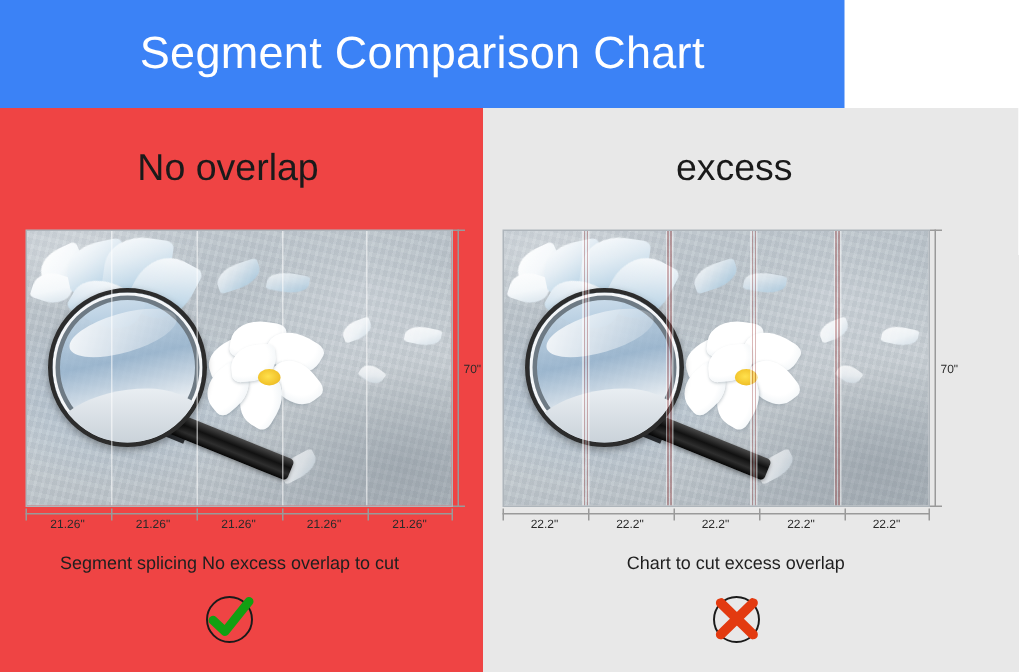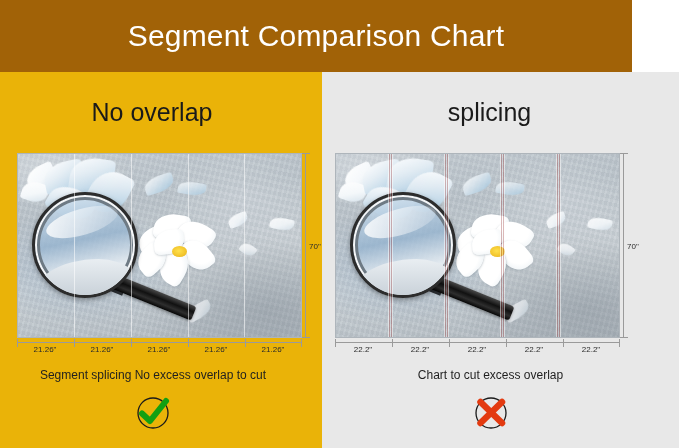--- a/index.html
+++ b/index.html
@@ -12,23 +12,23 @@
     height: 448px;
     font-family: "Liberation Sans", sans-serif;
     overflow: hidden;
     position: relative;
   }
 
   
   .title-banner {
     position: absolute;
     left: 0; top: 0;
-    width: 632px;
+    width: 563px;
     height: 72px;
-    background: #a16207;
+    background: #3b82f6;
     display: flex;
     align-items: center;
     justify-content: center;
   }
   .title-text {
     color: #ffffff;
     font-size: 30px;
     font-weight: 400;
     letter-spacing: 0.2px;
     font-family: "Liberation Sans", sans-serif;
@@ -42,21 +42,21 @@
     height: 376px;
     display: flex;
   }
   .panel {
     position: relative;
     height: 376px;
     box-sizing: border-box;
   }
   .panel-left {
     width: 322px;
-    background: #eab308;
+    background: #ef4444;
   }
   .panel-right {
     width: 357px;
     background: #e8e8e8;
   }
 
   .panel-heading {
     position: absolute;
     top: 26px;
     width: 100%;
@@ -373,21 +373,21 @@
     <div class="verdict">
       <svg width="34" height="34" viewBox="0 0 34 34">
         <circle cx="17" cy="17" r="15" fill="none" stroke="#1a1a1a" stroke-width="1.3"></circle>
         <path d="M6 17.5 L14 25 L30 5" fill="none" stroke="#12a012" stroke-width="6" stroke-linecap="round" stroke-linejoin="round"></path>
       </svg>
     </div>
   </div>
 
   <div class="panel panel-right">
 
-    <div class="panel-heading">splicing</div>
+    <div class="panel-heading">excess</div>
 
     <div class="mural-wrap">
       <div class="mural">
 
         <div class="petal petal-w" style="left:8px;top:12px;width:30px;height:22px;transform:rotate(-25deg);"></div>
         <div class="petal petal-w" style="left:4px;top:28px;width:26px;height:20px;transform:rotate(18deg);"></div>
         <div class="petal" style="left:26px;top:8px;width:40px;height:30px;transform:rotate(-12deg);"></div>
         <div class="petal" style="left:52px;top:4px;width:44px;height:36px;transform:rotate(8deg);"></div>
         <div class="petal" style="left:72px;top:16px;width:38px;height:44px;transform:rotate(28deg);"></div>
         <div class="petal" style="left:30px;top:34px;width:46px;height:30px;transform:rotate(30deg);"></div>

